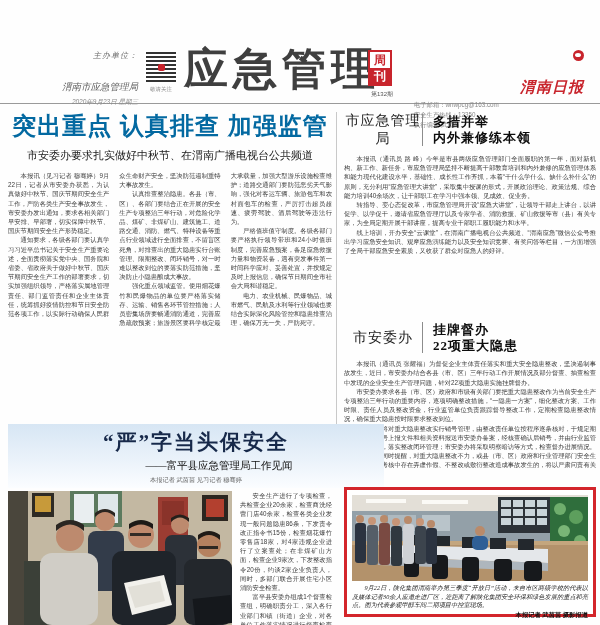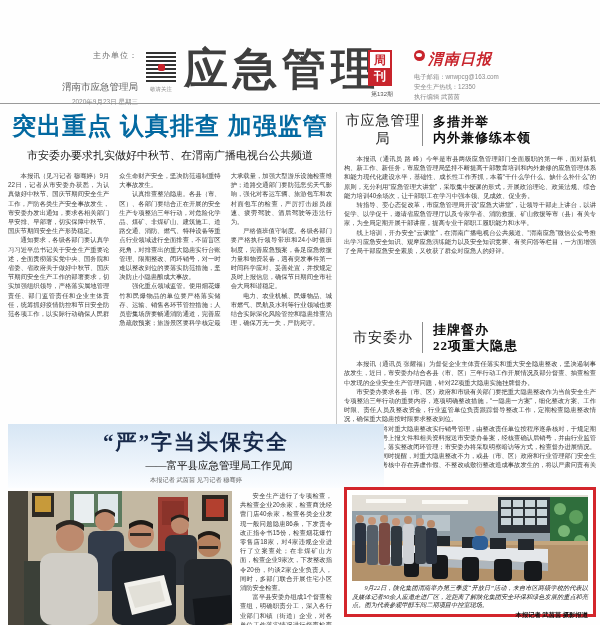--- a/index.html
+++ b/index.html
@@ -2,37 +2,37 @@
 <html><head>
 <meta charset="utf-8">
 <style>
   * { margin:0; padding:0; box-sizing:border-box; }
   html,body { width:600px; background:#f4f4f2; }
   body { font-family:"Liberation Sans", sans-serif; }
   #page { position:relative; width:600px; height:625px; background:#fefefe; overflow:hidden; }
 
   
   .masthead { position:absolute; left:0; top:0; width:600px; height:104px; border-bottom:1px solid #9a9a9a; }
-  .org-block { position:absolute; left:40px; top:50px; width:98px; text-align:right; color:#6b6b6b; }
+  .org-block { position:absolute; left:40px; top:50px; width:98px; text-align:right; color:#6b6b6b;font-style:italic; }
   .org-label { font-size:8px; letter-spacing:1px; }
   .org-name  { font-size:9.5px; margin-top:20px; color:#5d5d5d; }
   .org-date  { font-size:6.5px; margin-top:4px; color:#8a8a8a; }
   .qr { position:absolute; left:146px; top:52px; width:30px; height:30px; background:
         repeating-linear-gradient(0deg,#333 0 2px,#fff 2px 4px),
         repeating-linear-gradient(90deg,#333 0 2px,rgba(255,255,255,.7) 2px 4px); outline:2px solid #fff; }
   .qr-dot { position:absolute; left:158px; top:64px; width:7px; height:7px; background:#c8242c; border-radius:2px; }
   .qr-caption { position:absolute; left:140px; top:86px; width:42px; text-align:center; font-size:5.5px; color:#888; }
   .paper-title { position:absolute; left:184px; top:40px; font-size:44px; font-weight:900; letter-spacing:5px;
                  color:#3f3f3f; font-family:Liberation Mono, monospace;text-align:right; }
   .weekly-badge { position:absolute; left:368px; top:50px; width:24px; height:36px; border:2px solid #c8242c; }
   .weekly-top { height:16px; background:#fff; color:#c8242c; font-size:12px; font-weight:bold; text-align:center; line-height:16px; }
   .weekly-bottom { height:16px; background:#c8242c; color:#fff; font-size:12px; font-weight:bold; text-align:center; line-height:16px; }
   .issue-no { position:absolute; left:360px; top:90px; width:44px; text-align:center; font-size:6px; color:#555; }
   .logo-block { position:absolute; left:414px; top:50px; width:170px; }
-  .logo-row { display:flex; align-items:flex-start; gap:3px; }
+  .logo-row { display:flex; align-items:flex-end; gap:17px;flex-direction:column; }
   .logo-mark { width:11px; height:11px; border-radius:50%; background:#c8242c; position:relative; }
   .logo-mark::after { content:""; position:absolute; left:2px; top:3px; width:6px; height:4px; border-radius:50%; background:#fff; }
   .logo-name { font-family:"Liberation Serif", serif; font-style:italic; font-weight:bold; font-size:15px; color:#c8242c; letter-spacing:1px; }
   .logo-info { margin-top:3px; font-size:6.3px; color:#8a8a8a; line-height:1.55; }
 
   
   .lead { position:absolute; left:8px; top:110px; width:324px; }
   .lead-headline { font-size:24px; font-weight:900; color:#0369a1; text-align:center; letter-spacing:1px; }
   .lead-subhead { margin-top:6px; text-align:center; font-size:11px; color:#1a1a1a;
                   font-family:"Liberation Serif", serif; }

